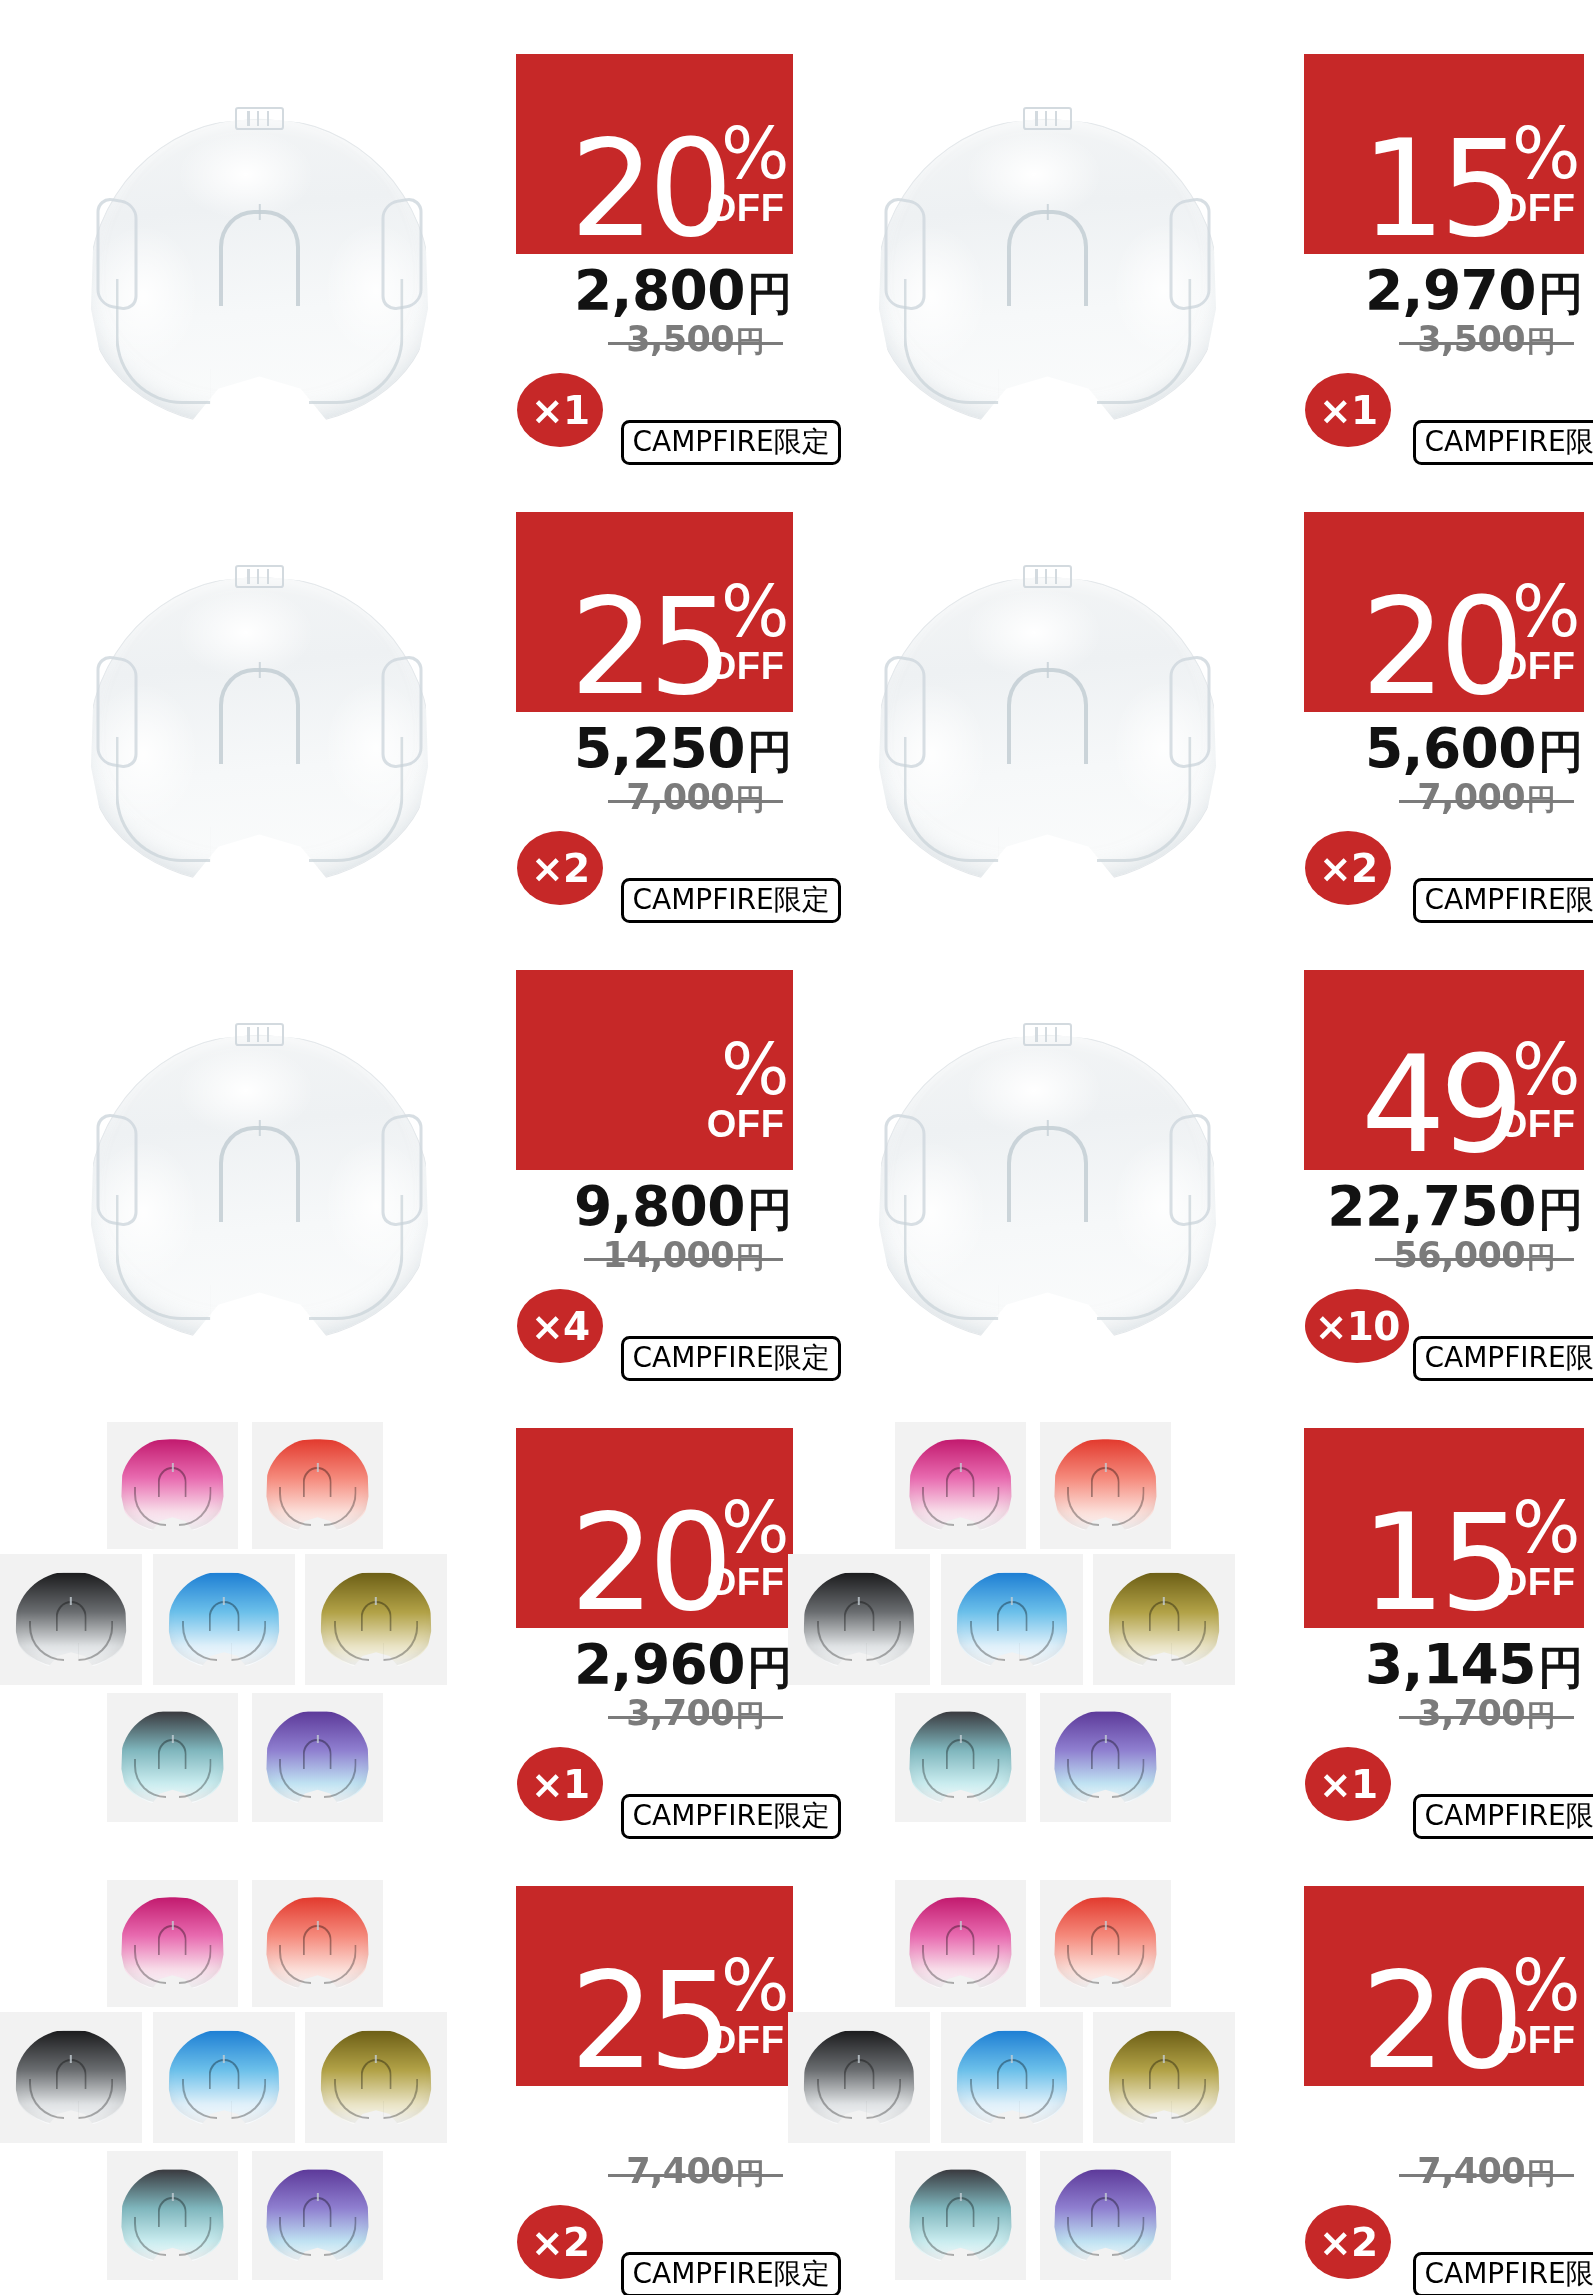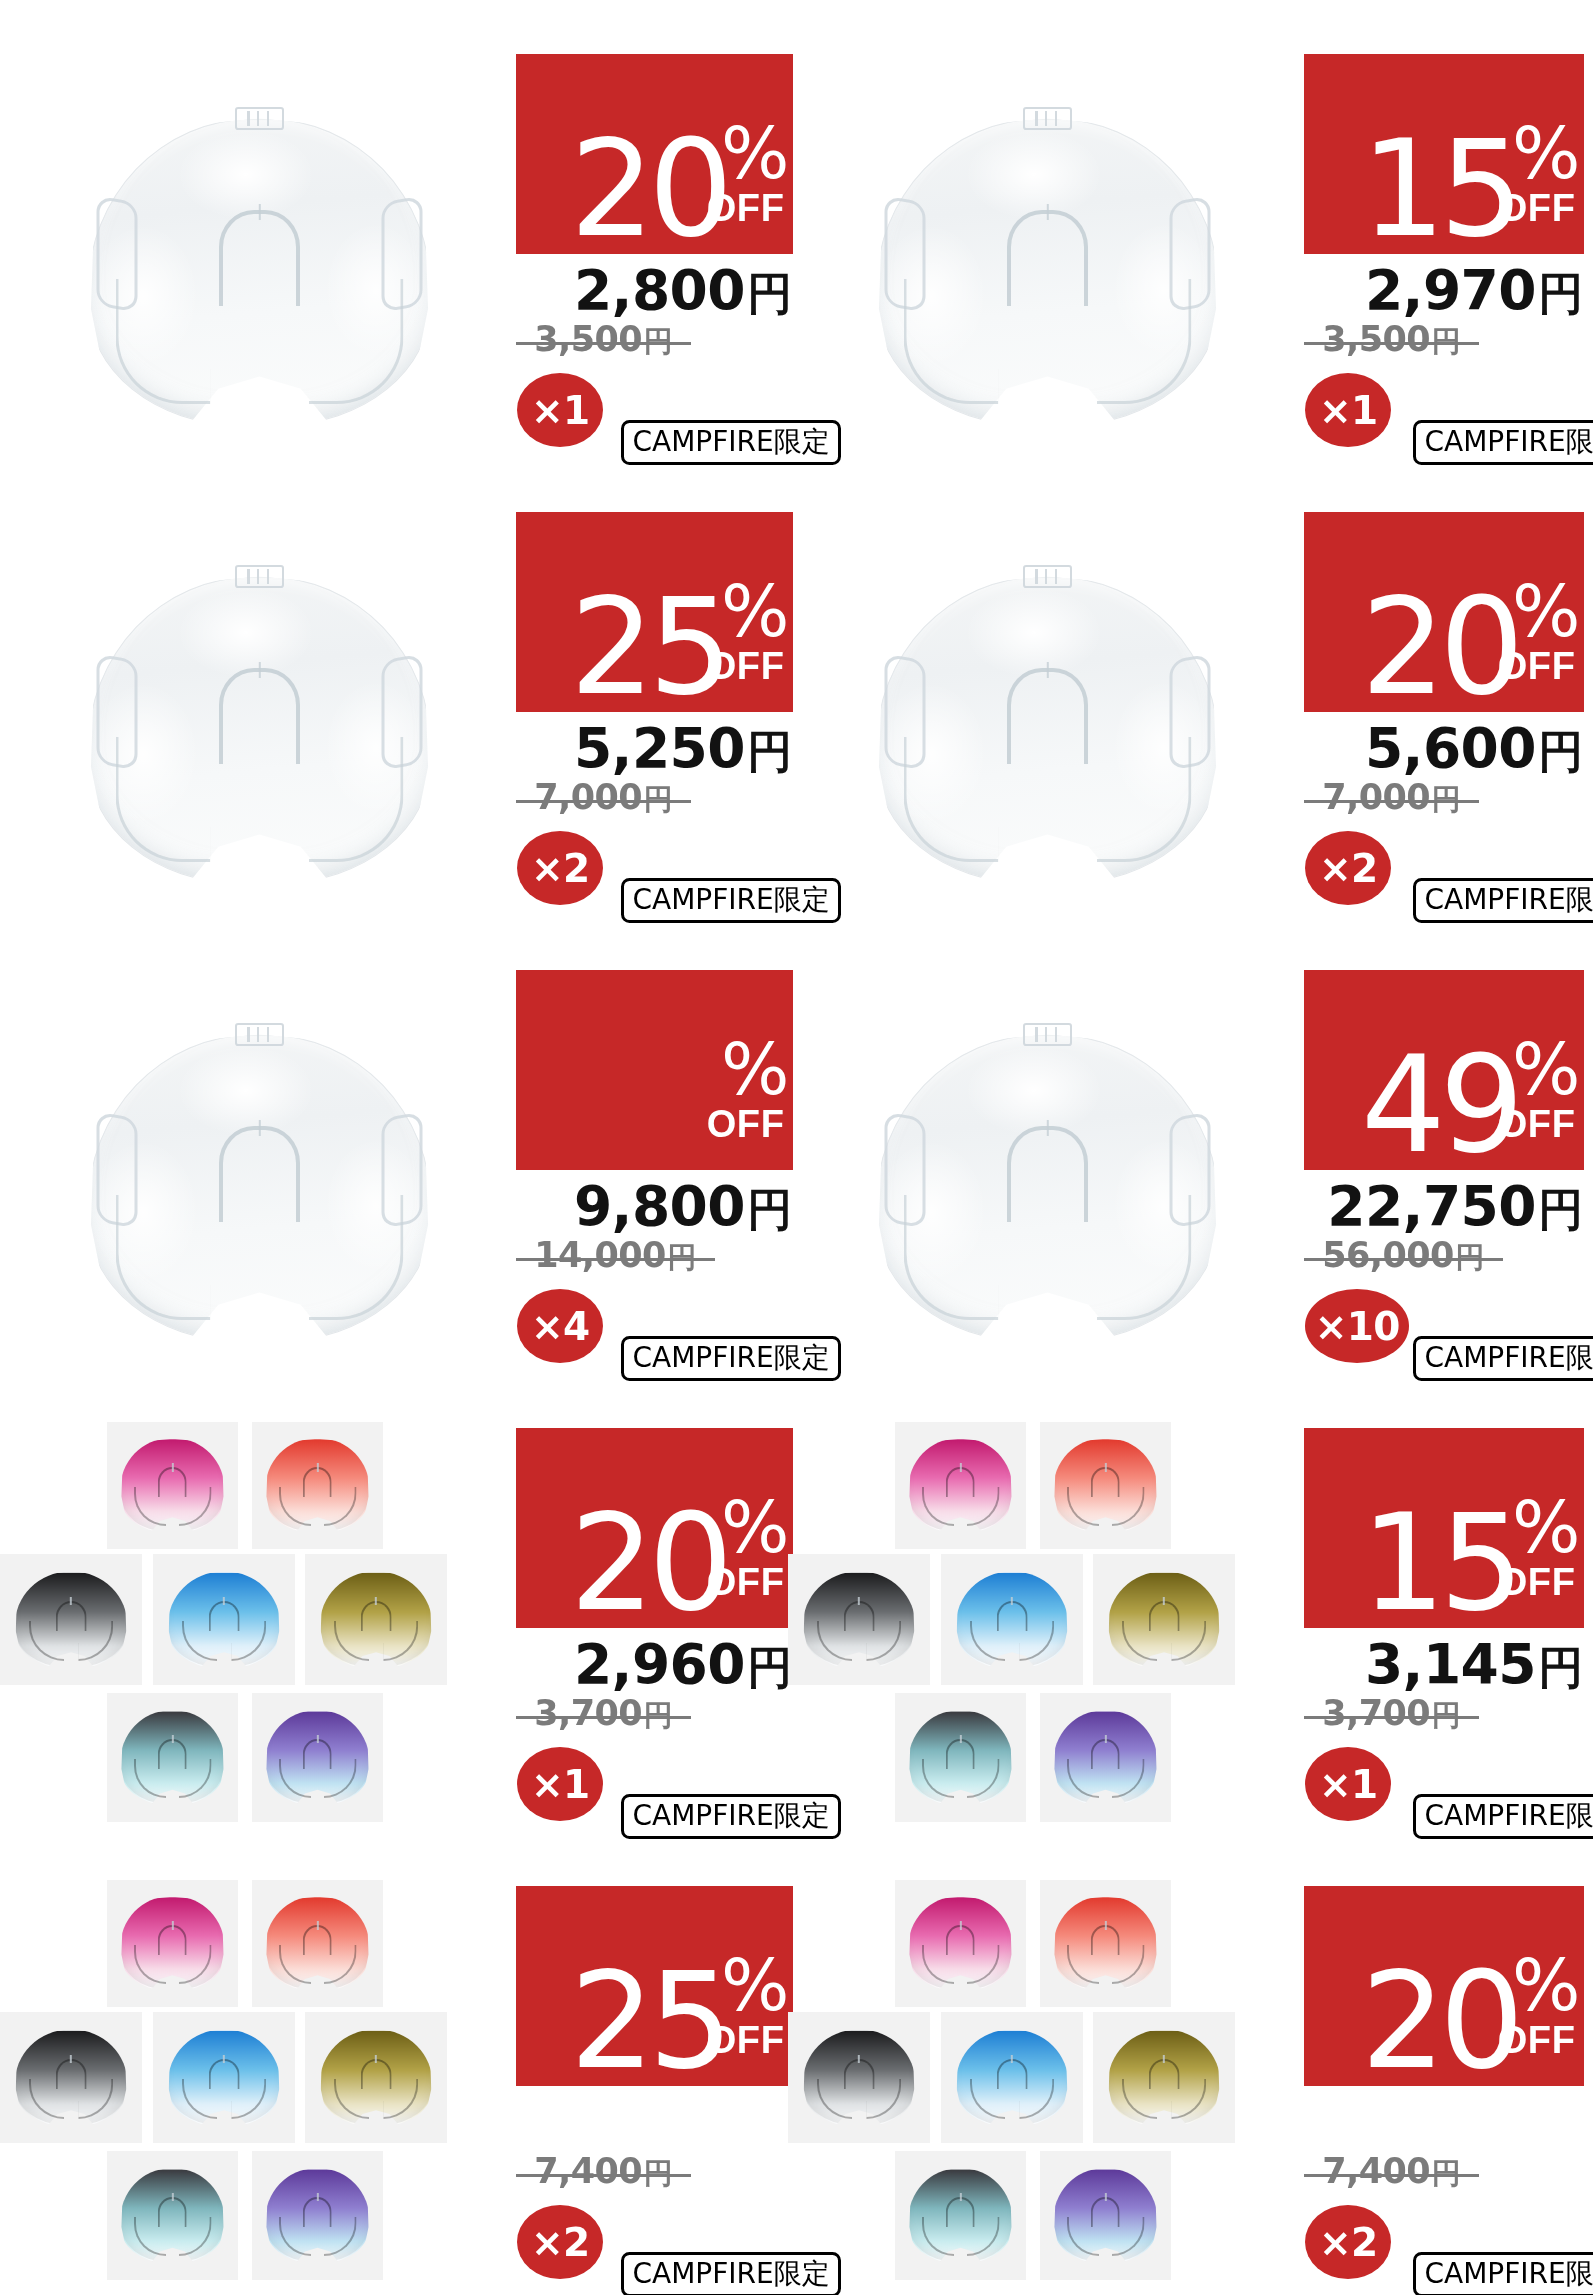--- a/index.html
+++ b/index.html
@@ -117,21 +117,21 @@
     position:absolute;left:0;right:3.7px;top:215px;height:56px;
     text-align:right;color:#121212;white-space:nowrap;
   }
   .price .num{font-size:55px;font-weight:700;letter-spacing:-0.6px;
     font-family:"DejaVu Sans","Liberation Sans",sans-serif;}
   .price .yen{font-size:45px;font-weight:700;margin-left:2.4px;
     font-family:"DejaVu Sans","Liberation Sans",sans-serif;}
 
   .old{
     position:absolute;left:0;right:13px;top:276px;height:39px;
-    text-align:left;color:#7b7b7b;white-space:nowrap;
+    text-align:right;color:#7b7b7b;white-space:nowrap;
   }
   .old .strike{position:relative;display:inline-block;padding:0 18.3px;}
   .old .strike:after{content:"";position:absolute;left:0;right:0;top:54%;
     height:2.4px;background:#7b7b7b;}
   .old .num{font-size:35px;font-weight:700;letter-spacing:-0.6px;
     font-family:"DejaVu Sans","Liberation Sans",sans-serif;}
   .old .yen{font-size:29px;font-weight:700;margin-left:1.8px;
     font-family:"DejaVu Sans","Liberation Sans",sans-serif;}
 
   .qty{

